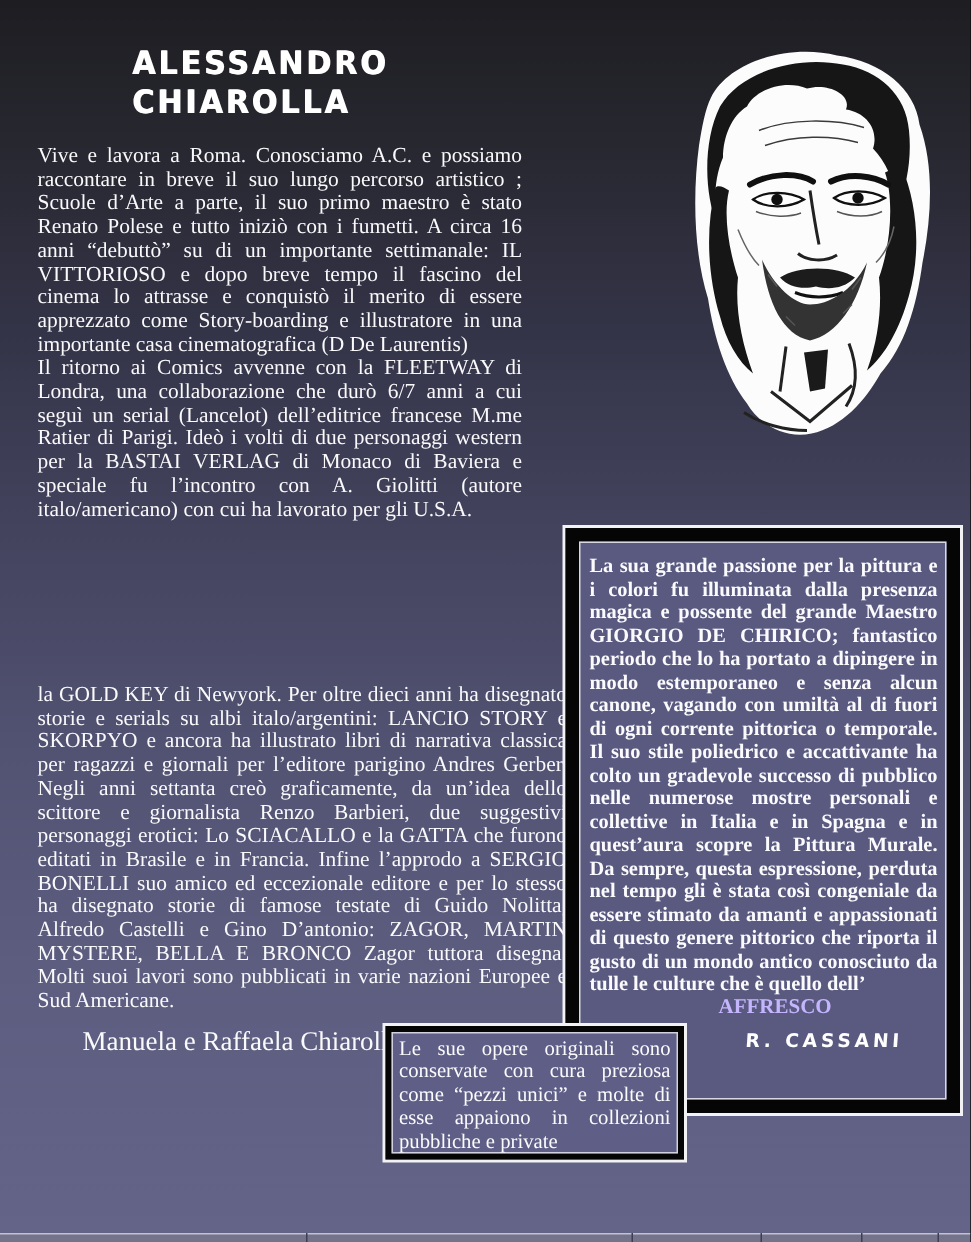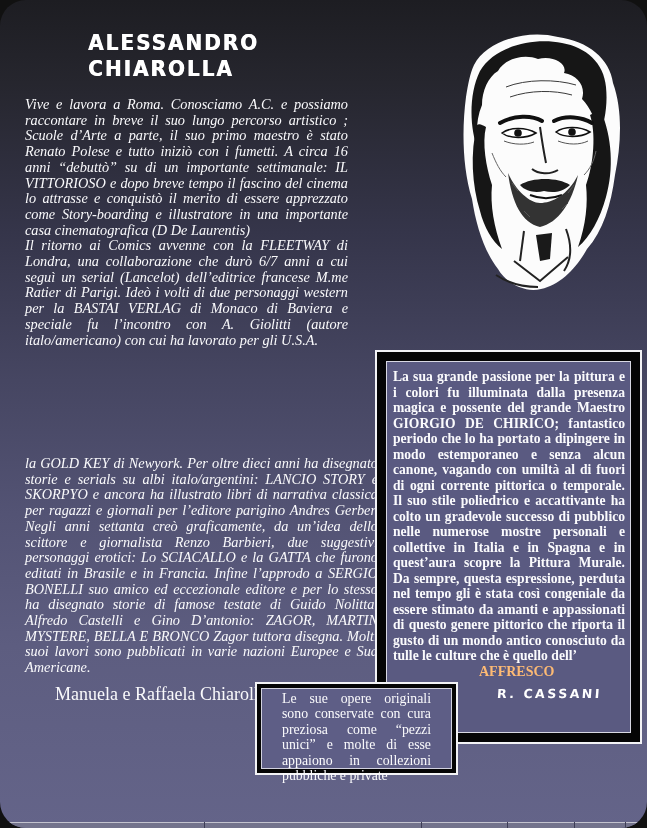--- a/index.html
+++ b/index.html
@@ -1,32 +1,31 @@
 <!DOCTYPE html>
 <html><head>
 <meta charset="utf-8">
 <style>
   html,body{margin:0;padding:0;background:#111;}
   #page{
     position:relative;width:647px;height:828px;overflow:hidden;
     background:linear-gradient(180deg,#1d1d22 0%,#26262e 10%,#35354a 28%,#464662 46%,#535374 62%,#5d5d80 78%,#646489 100%);
     font-family:"Liberation Serif","DejaVu Serif",serif;
     color:#f4f4f6;
-    border-radius:26px;
   }
   .title{
     position:absolute;left:88px;top:31px;width:320px;
     font-family:"DejaVu Sans","Liberation Sans",sans-serif;
     font-weight:bold;font-size:20px;letter-spacing:2px;word-spacing:10px;
     color:#ffffff;text-shadow:0.6px 0 #fff;
     transform:scaleY(1.08);
   }
   .bio{
     position:absolute;text-align:justify;
-    font-size:14.3px;line-height:15.7px;color:#fafafc;font-style:italic;
+    font-size:14.3px;line-height:15.7px;color:#fafafc;
   }
   #bio-narrow{left:25px;top:97px;width:323px;}
   #bio-wide{left:25px;top:456px;width:353px;}
   .bio p{margin:0;}
   .byline{
     position:absolute;left:55px;top:684px;font-size:18px;color:#fafafc;
   }
   
   #portrait{position:absolute;left:436px;top:33px;width:198px;height:264px;}
   
@@ -38,38 +37,38 @@
   }
   #panel-key{
     box-sizing:border-box;height:100%;
     margin:0;border:1px solid rgba(238,238,245,.85);
     padding:7px 5px 0 6px;
     font-weight:bold;
   }
   #panel-body{
     text-align:justify;font-size:13.6px;line-height:15.5px;color:#fbfbfd;
   }
-  #panel-lines{margin:1px 0 0 86px;font-size:14px;line-height:14.8px;color:#fdba74;}
+  #panel-lines{margin:1px 0 0 86px;font-size:14px;line-height:14.8px;color:#c4b5fd;}
   #panel-sig{
     margin:7px 0 0 104px;
     font-family:"DejaVu Sans","Liberation Sans",sans-serif;
     font-size:12.5px;letter-spacing:2.5px;color:#ffffff;
     transform:skewX(-4deg);
   }
   
   #note-box{
     position:absolute;left:257px;top:684px;width:199px;height:89px;
     box-sizing:border-box;background:#5e5e86;
     border:4px solid #050505;
     box-shadow:0 0 0 2px #f2f2f5;
   }
   #note-key{
     box-sizing:border-box;height:100%;
     border:1px solid rgba(238,238,245,.8);
-    padding:2px 20px;
+    padding:2px 4px;
     text-align:justify;font-size:13.8px;line-height:15.4px;color:#fbfbfd;
   }
   
   #bottom-bar{
     position:absolute;left:0;bottom:0;width:647px;height:5px;
     background:#73738c;border-top:1px solid #c3c3ce;
   }
   .tick{position:absolute;top:-1px;width:1px;height:6px;background:#3d3d55;}
 </style>
 </head>

